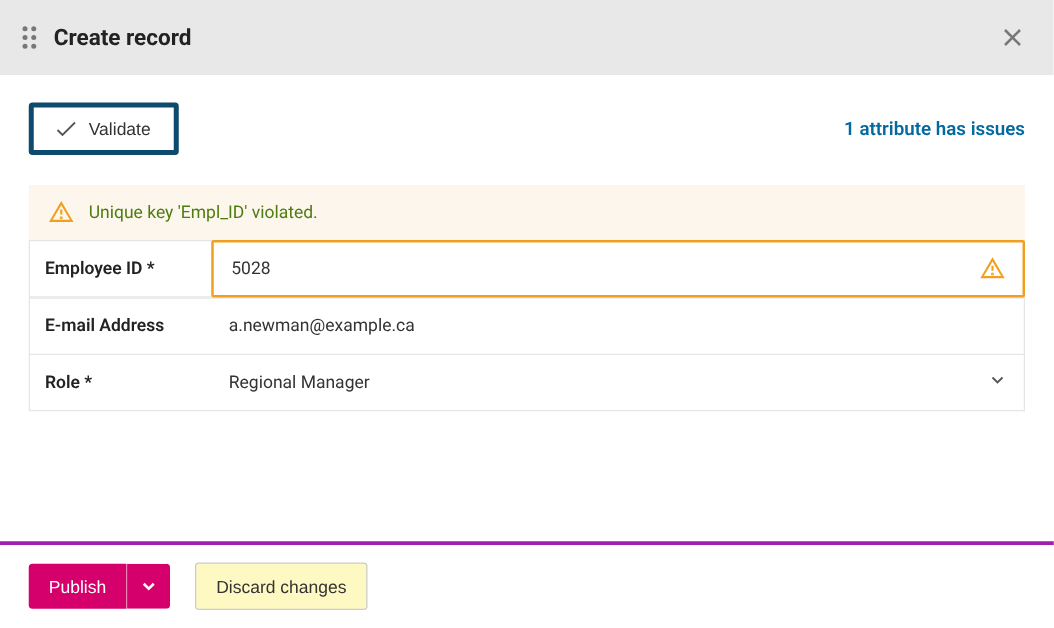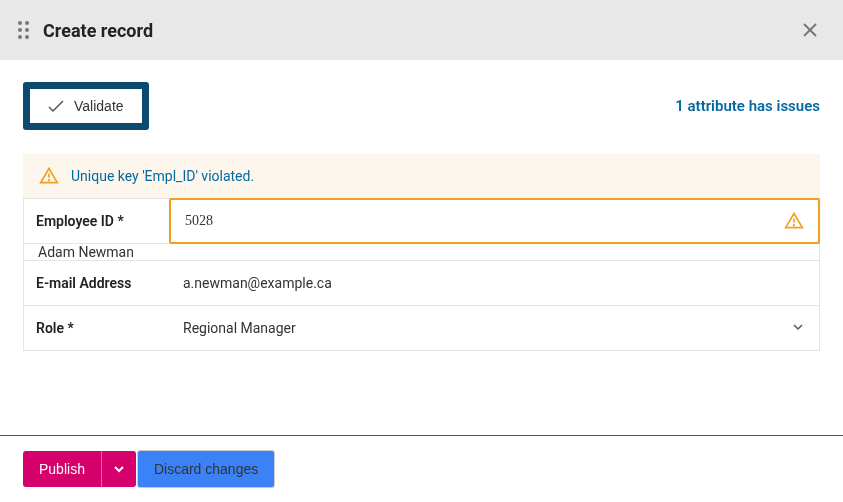--- a/index.html
+++ b/index.html
@@ -51,21 +51,21 @@
     .top-row {
       display: flex;
       justify-content: space-between;
       align-items: center;
       margin-bottom: 24px;
     }
     .validate-btn {
       display: flex;
       align-items: center;
       gap: 10px;
-      border: 7px solid #0c4a6e;
+      border: 4px solid #0c4a6e;
       background: #fff;
       padding: 9px 18px;
       border-radius: 3px;
       cursor: pointer;
       font-size: 14px;
       color: #333;
     }
     .validate-btn svg { display: block; }
     .issues-text {
       font-size: 15px;
@@ -73,21 +73,21 @@
       color: #0369a1;
     }
     .warning-banner {
       background: #fdf6ed;
       display: flex;
       align-items: center;
       gap: 12px;
       padding: 12px 16px;
     }
     .warning-banner .msg {
-      color: #0369a1;
+      color: #4d7c0f;
       font-size: 14px;
     }
     .form-table {
       border: 1px solid #e5e5e5;
       border-top: none;
     }
     .form-row {
       display: flex;
       align-items: stretch;
       border-top: 1px solid #e5e5e5;
@@ -108,42 +108,41 @@
       align-items: center;
       padding: 0 14px 0 14px;
       font-size: 14px;
       color: #333;
       position: relative;
     }
     .form-value-error {
       border: 2px solid #f0a020;
       border-radius: 2px;
       margin: -1px -1px -1px 0;
-      font-family: Liberation Serif, serif;
     }
     .form-value-error-inner {
       flex: 1;
       display: flex;
       align-items: center;
       justify-content: space-between;
     }
     .select-chevron {
       margin-left: auto;
       color: #555;
     }
     .footer {
       position: absolute;
       bottom: 0;
       left: 0;
       right: 0;
-      border-top: 1px solid #a21caf;
+      border-top: 3px solid #a21caf;
       padding: 14px 23px;
       display: flex;
       align-items: center;
-      gap: 1px;
+      gap: 20px;
     }
     .publish-group {
       display: flex;
     }
     .publish-btn {
       background: #d6006c;
       color: #fff;
       border: none;
       padding: 10px 16px;
       font-size: 14px;
@@ -157,21 +156,21 @@
       border: none;
       border-left: 1px solid rgba(255,255,255,0.4);
       padding: 10px 10px;
       border-radius: 0 3px 3px 0;
       cursor: pointer;
       display: flex;
       align-items: center;
       justify-content: center;
     }
     .discard-btn {
-      background: #3b82f6;
+      background: #fef9c3;
       border: 1px solid #ccc;
       padding: 10px 16px;
       font-size: 14px;
       color: #333;
       border-radius: 3px;
       cursor: pointer;
     }
     .warning-triangle {
       display: inline-flex;
     }
@@ -233,23 +232,20 @@
               <path d="M12 3 L22 20 L2 20 Z"></path>
               <line x1="12" y1="9" x2="12" y2="14"></line>
               <circle cx="12" cy="17" r="0.5" fill="#f0a020"></circle>
             </svg>
           </span>
         </div>
       </div>
     </div>
 
     <div class="form-row">
-      <div class="form-value">
-        <span>Adam Newman</span>
-      </div>
     </div>
 
     <div class="form-row">
       <div class="form-label">E-mail Address</div>
       <div class="form-value">
         <span>a.newman@example.ca</span>
       </div>
     </div>
 
     <div class="form-row">

